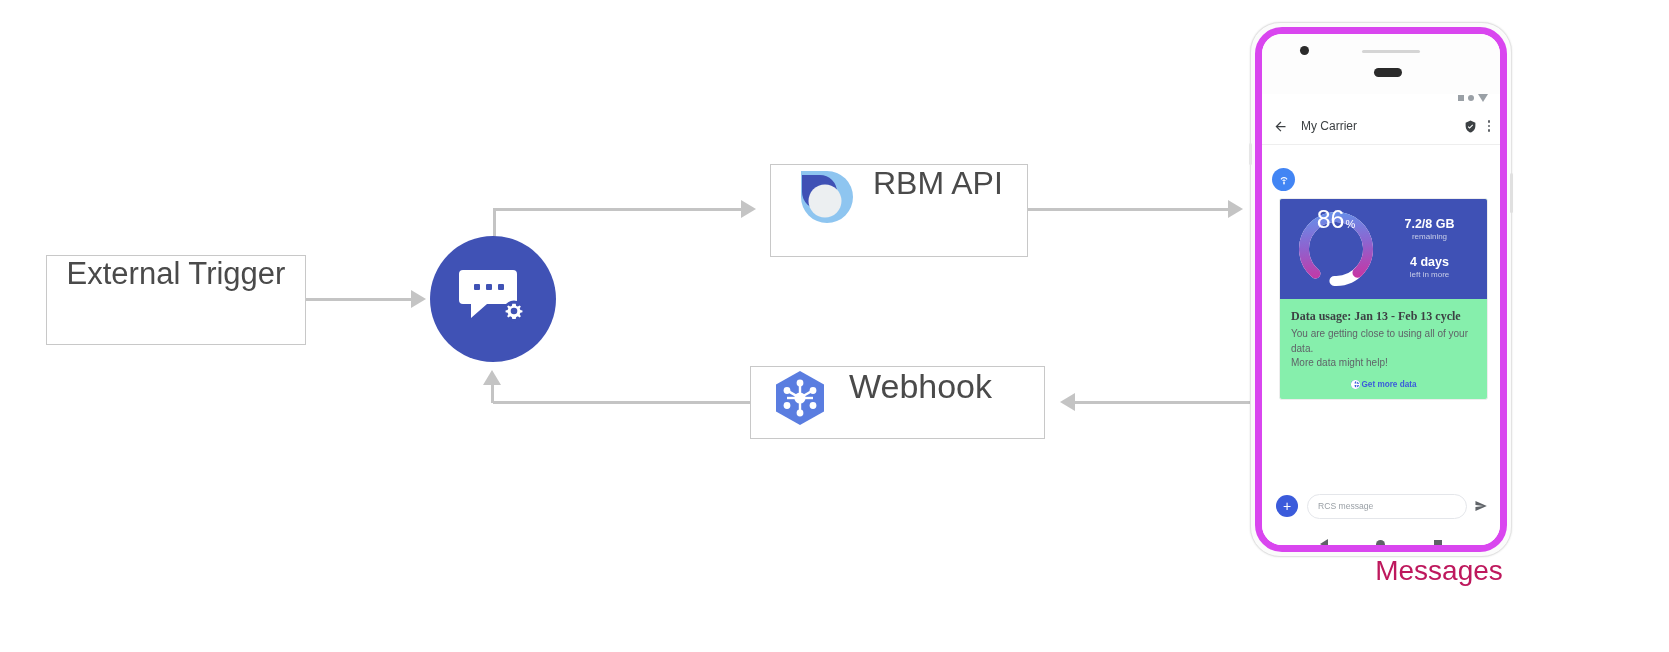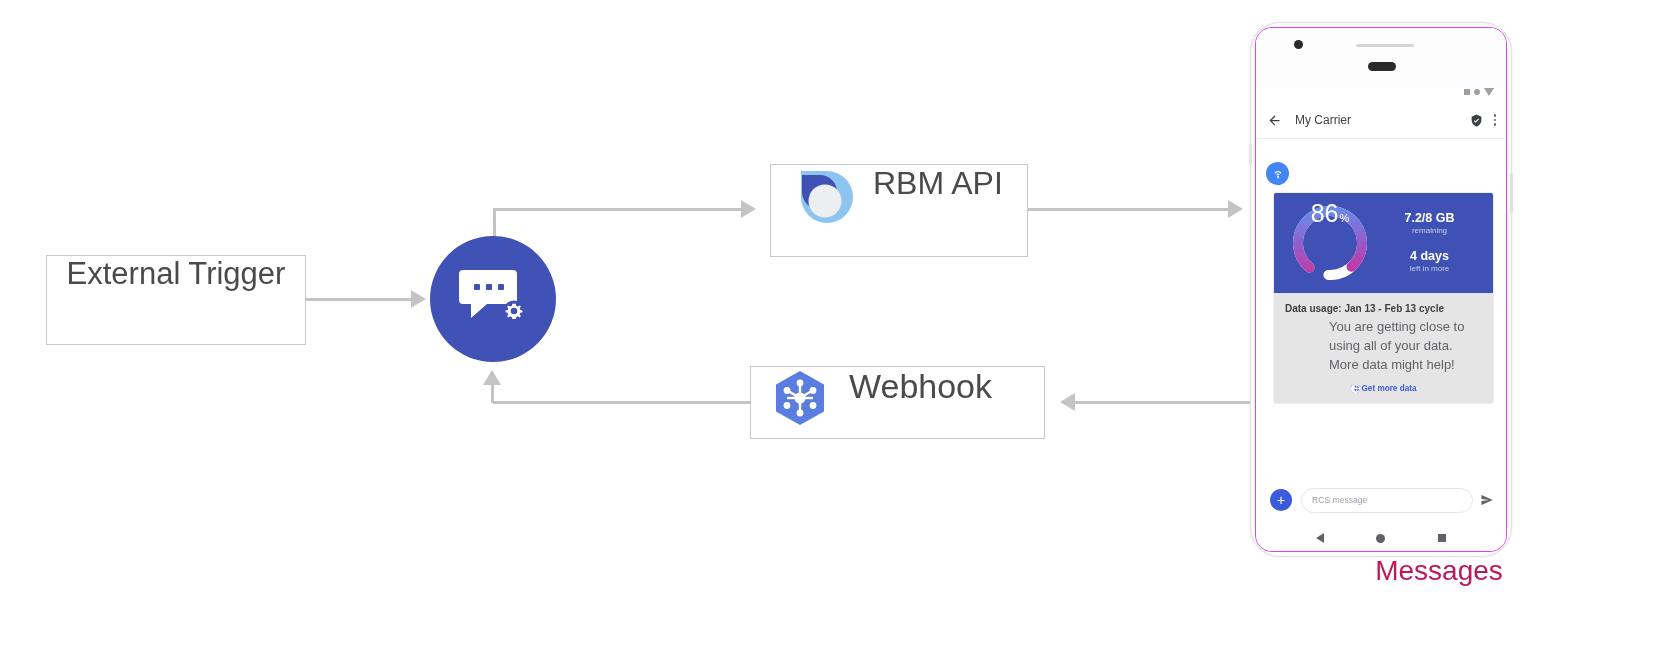--- a/index.html
+++ b/index.html
@@ -84,23 +84,23 @@
   #phone{
     position:absolute;left:1250px;top:22px;width:262px;height:535px;
     background:#fbfbfb;
     border-radius:30px;
     border:1px solid #e3e3e3;
     box-shadow:0 0 2px rgba(0,0,0,.12);
     box-sizing:border-box;
   }
   #phone-inner{
     position:absolute;left:4px;top:4px;right:4px;bottom:4px;
-    background:#ffffff;border-radius:17px;overflow:hidden;
+    background:#ffffff;border-radius:27px;overflow:hidden;
     box-sizing:border-box;
-    border:1px solid #d946ef;
+    border:7px solid #d946ef;
   }
   #phone-top{height:60px;position:relative;background:#fdfdfd;}
   #phone-camera{
     position:absolute;left:38px;top:12px;width:9px;height:9px;
     border-radius:50%;background:#2b2b2b;
   }
   #phone-speaker{
     position:absolute;left:100px;top:16px;width:58px;height:3px;
     border-radius:2px;background:#d5d5d5;
   }
@@ -147,21 +147,21 @@
     width:23px;height:23px;border-radius:50%;background:#4285f4;
     flex:0 0 auto;display:flex;align-items:center;justify-content:center;
     margin-top:6px;
   }
   #msg-bubble{
     margin-left:7px;background:#f1f3f4;border-radius:13px;
     padding:7px 11px;font-size:8.5px;line-height:1.42;color:#3c4043;
   }
 
   #rich-card{
-    margin:7px 12px 0 17px;background:#e5e5e5;border:1px solid #ededed;
+    margin:7px 12px 0 17px;background:#86efac;border:1px solid #ededed;
     border-radius:3px;overflow:hidden;
   }
   #card-top{
     background:#3f51b5;height:100px;display:flex;align-items:center;
     position:relative;
   }
   #gauge-wrap{
     position:relative;width:84px;height:84px;margin-left:14px;flex:0 0 auto;
   }
   #gauge-pct{
@@ -171,22 +171,22 @@
   #gauge-num{font-size:25px;font-weight:300;line-height:1;}
   #gauge-sym{font-size:11px;font-weight:300;margin-left:1px;}
   #card-stats{
     flex:1;text-align:center;color:#ffffff;padding-right:6px;
   }
   .stat-big{font-size:12.5px;font-weight:700;line-height:1.15;}
   .stat-small{font-size:8px;color:#c9cee8;line-height:1.5;}
   .stat-gap{height:12px;}
 
   #card-body{padding:8px 11px 5px 11px;}
-  #card-title{font-size:10px;font-weight:700;color:#3c4043;line-height:1.5;}
-  #card-desc{font-size:13px;color:#5f6368;line-height:1.45;margin-top:2px;margin-left:44px;}
+  #card-title{font-size:12px;font-weight:700;color:#3c4043;line-height:1.5;font-family:Liberation Serif, serif;}
+  #card-desc{font-size:10px;color:#5f6368;line-height:1.45;margin-top:2px;}
   #card-action{
     display:flex;align-items:center;justify-content:center;
     padding:8px 0 4px 0;
   }
   #card-action-label{font-size:8.2px;color:#3b5bdb;font-weight:700;}
   #globe-icon{width:11px;height:11px;}
 
   #composer{
     display:flex;align-items:center;padding:0 12px 0 14px;height:46px;
     background:#ffffff;

